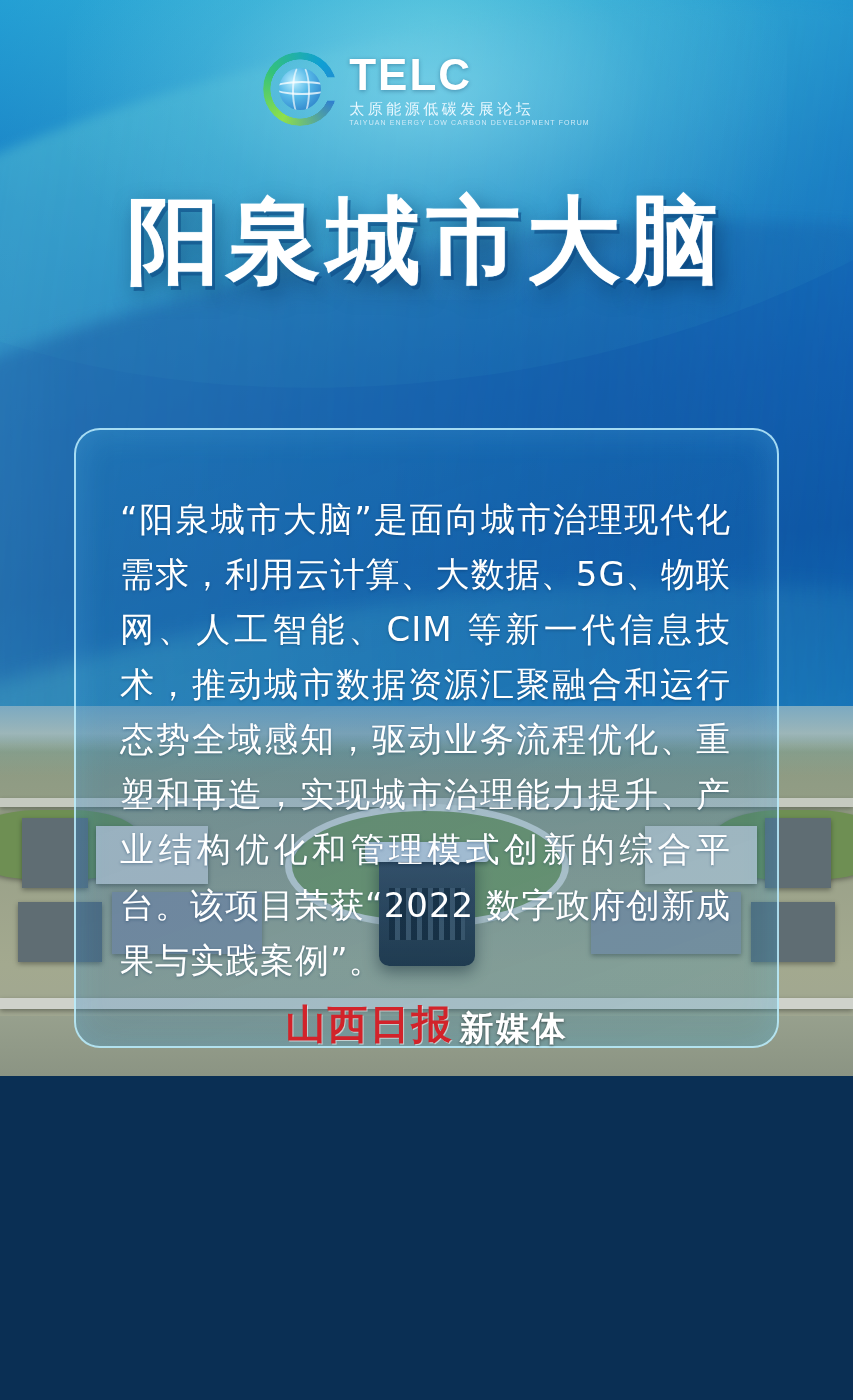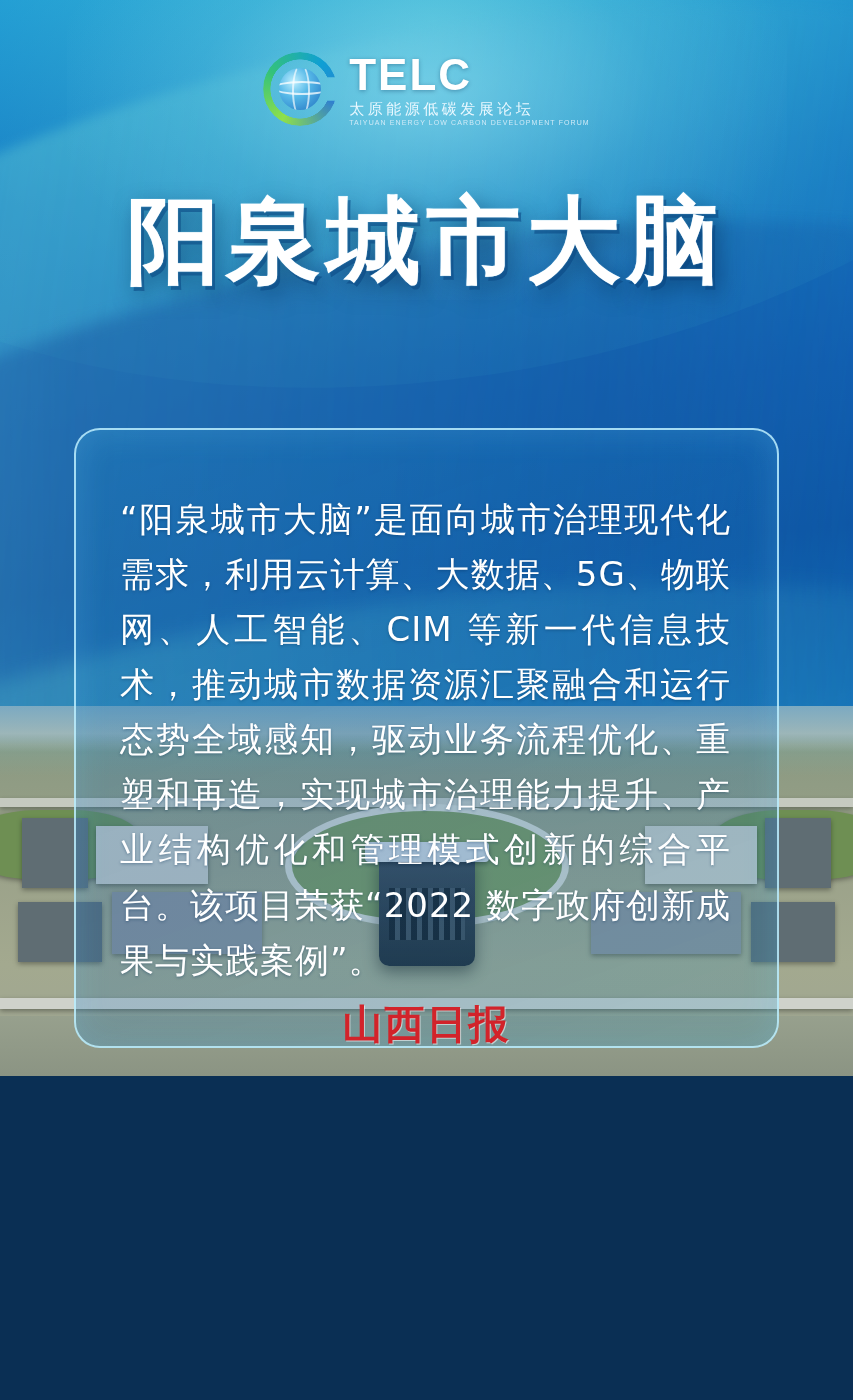--- a/index.html
+++ b/index.html
@@ -323,16 +323,17 @@
 
     <div class="plaza" style="top:98px; width:270px; height:110px;"></div>
     <div class="tower" style="top:148px;"></div>
 
     <div class="ph roof-mid" style="left:0; top:310px; width:853px; height:60px; background:linear-gradient(180deg,#97a08d 0%,#8b9483 100%); box-shadow:none;"></div>
   </div>
 
   <div class="footer">
     <div class="footer-inner">
       <span class="brand-red">山西日报</span>
+      <span class="brand-white">新媒体</span>
     </div>
   </div>
 
 </div>
 
 </body></html>

